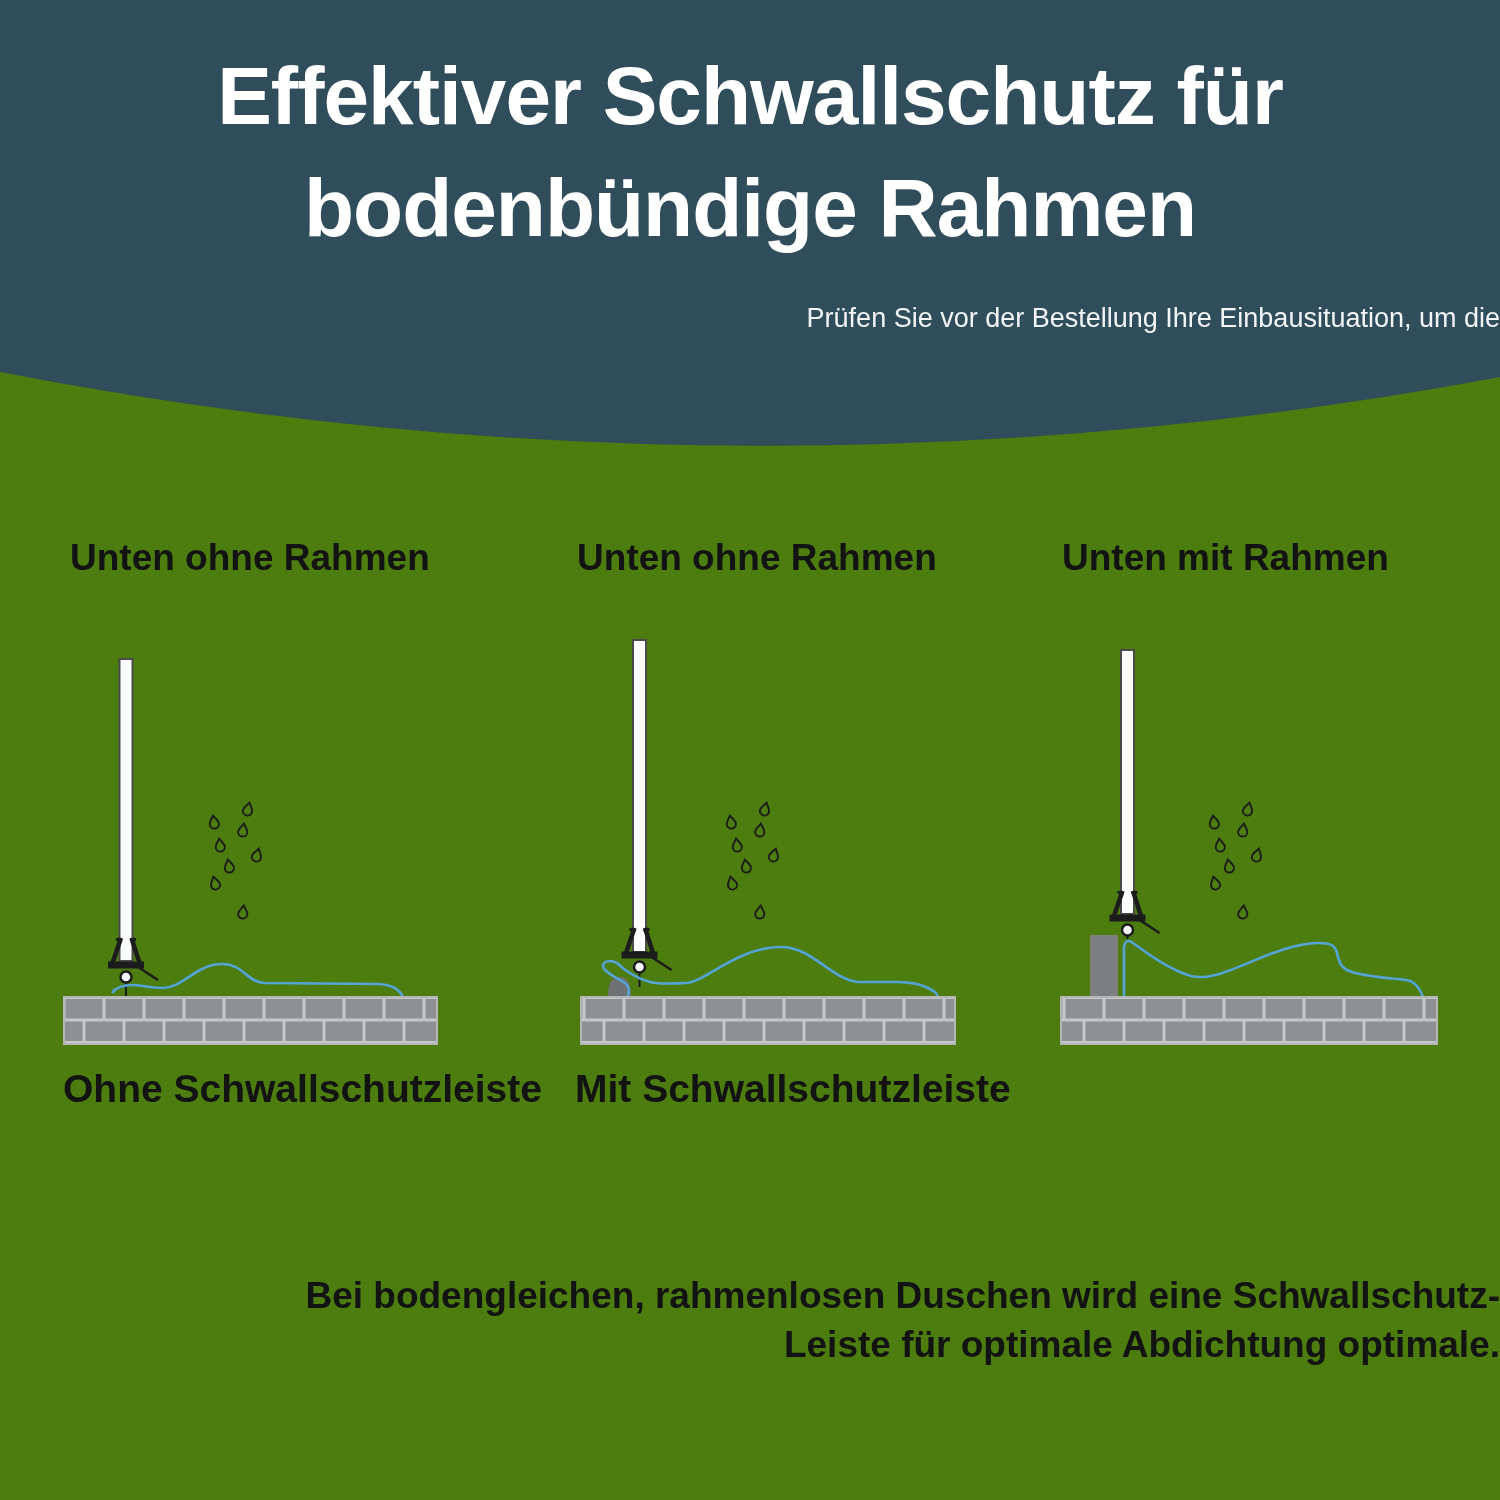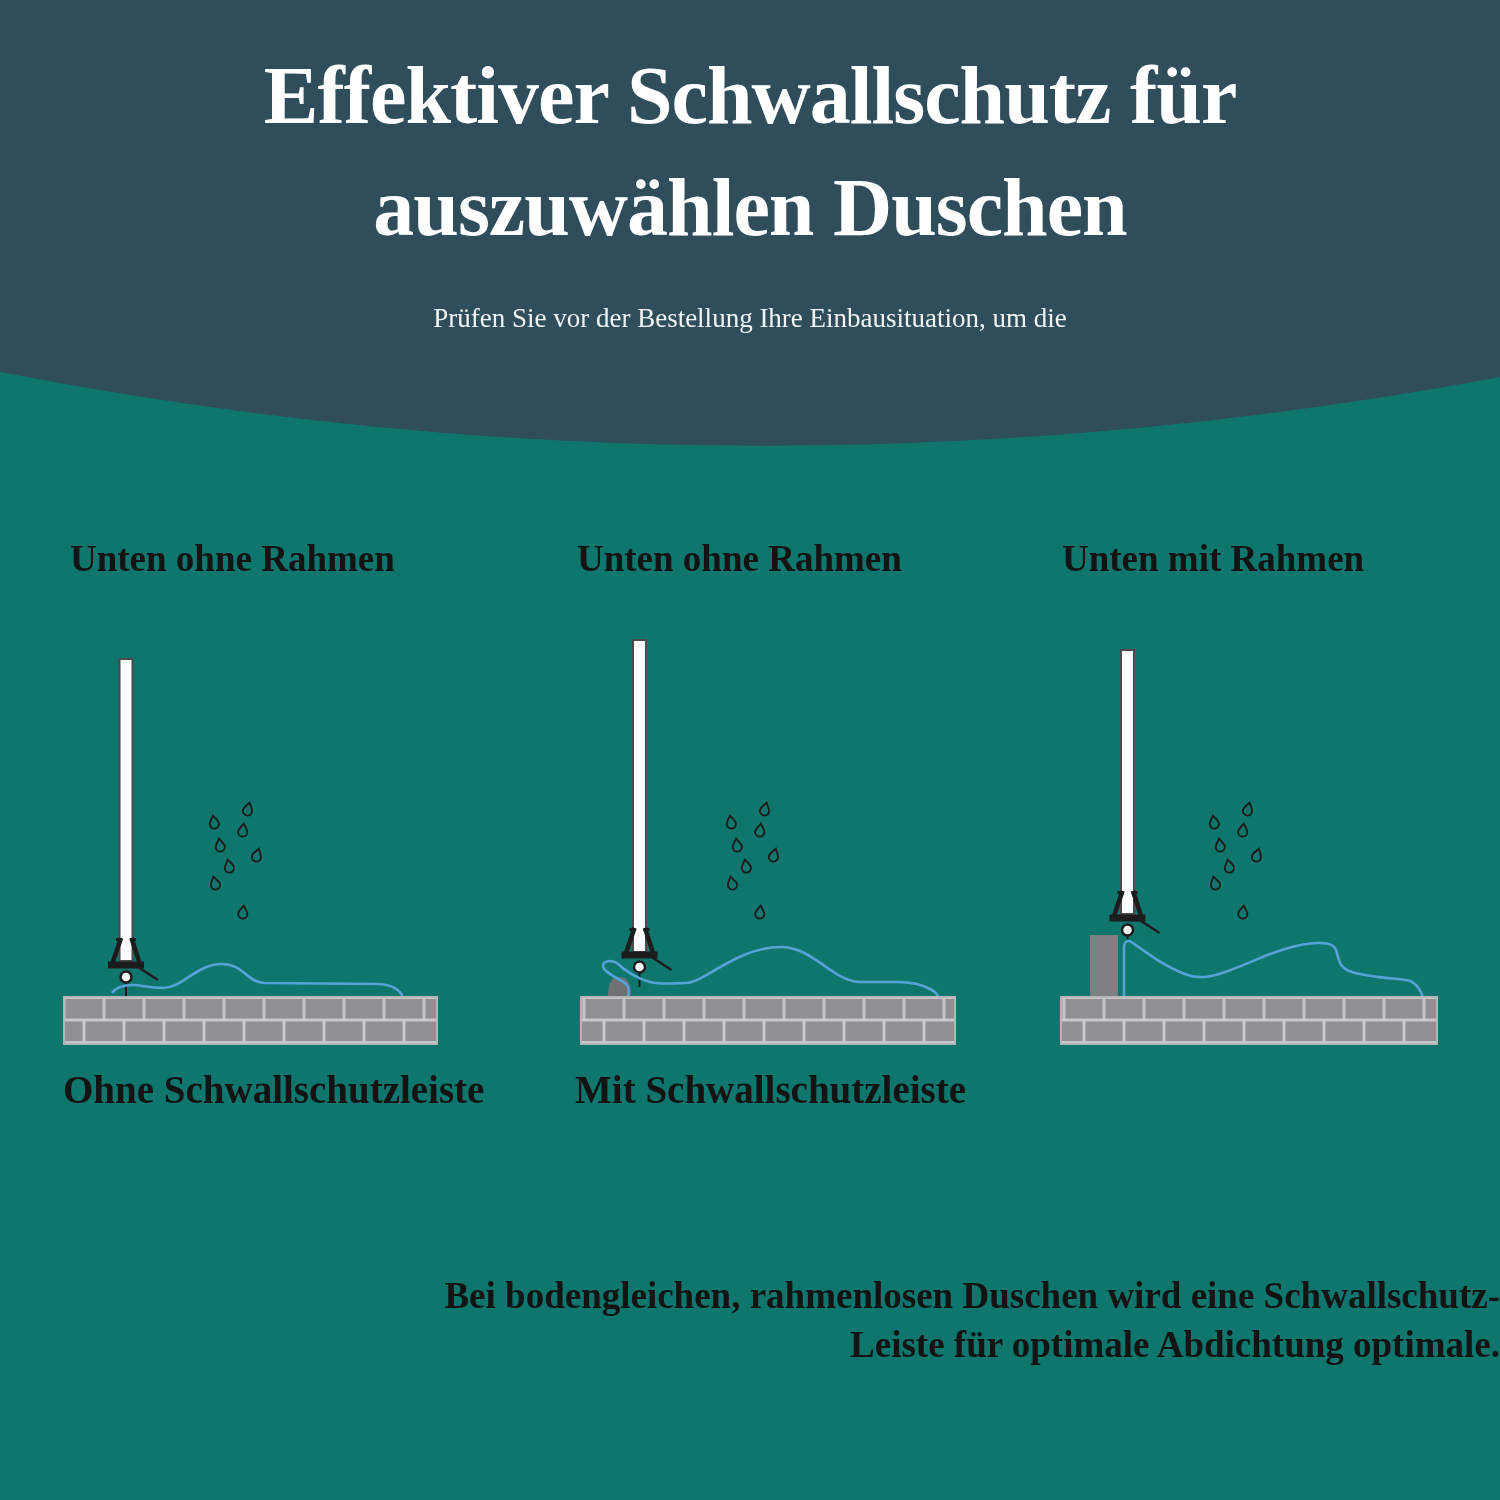--- a/index.html
+++ b/index.html
@@ -1,30 +1,30 @@
 <!DOCTYPE html>
 <html><head>
 <meta charset="utf-8">
 <style>
   html,body{margin:0;padding:0;}
   #page{
     position:relative;width:1500px;height:1500px;overflow:hidden;
-    background:#0f766e;
-    font-family:Liberation Serif, serif;
+    background:#4d7c0f;
+    font-family:Liberation Sans, sans-serif;
     color:#131313;
   }
   .abs{position:absolute;}
   #header-shape{position:absolute;top:0;left:0;}
   #title{
     top:40px;left:0;width:1500px;text-align:center;
     font-size:82px;line-height:1.36;font-weight:700;color:#ffffff;
     letter-spacing:-1px;
   }
   #subtitle{
-    top:301px;left:0;width:1500px;text-align:center;
+    top:301px;left:0;width:1500px;text-align:right;
     font-size:27px;line-height:1.33;font-weight:400;color:#f2f5f6;
   }
   .diagram-label{
     top:537px;font-size:37px;font-weight:700;white-space:nowrap;
   }
   #label-1{left:70px;}
   #label-2{left:577px;}
   #label-3{left:1062px;}
   .diagram-caption{
     top:1067px;font-size:39px;font-weight:700;white-space:nowrap;
@@ -41,21 +41,21 @@
 <body>
 
 <div id="page">
 
   <svg id="header-shape" width="1500" height="530" viewBox="0 0 1500 530" aria-hidden="true">
     <path d="M0,0 H1500 V377 Q750,517 0,372 Z" fill="#2f4d5a"></path>
   </svg>
 
   <div id="title" class="abs">
     <div>Effektiver Schwallschutz für</div>
-    <div>auszuwählen Duschen</div>
+    <div>bodenbündige Rahmen</div>
   </div>
   <div id="subtitle" class="abs">
     <div>Prüfen Sie vor der Bestellung Ihre Einbausituation, um die</div>
   </div>
 
   <div id="label-1" class="abs diagram-label">Unten ohne Rahmen</div>
   <div id="label-2" class="abs diagram-label">Unten ohne Rahmen</div>
   <div id="label-3" class="abs diagram-label">Unten mit Rahmen</div>
 
   <svg class="abs" style="top:520px;left:0;" width="1500" height="620" viewBox="0 0 1500 620">

